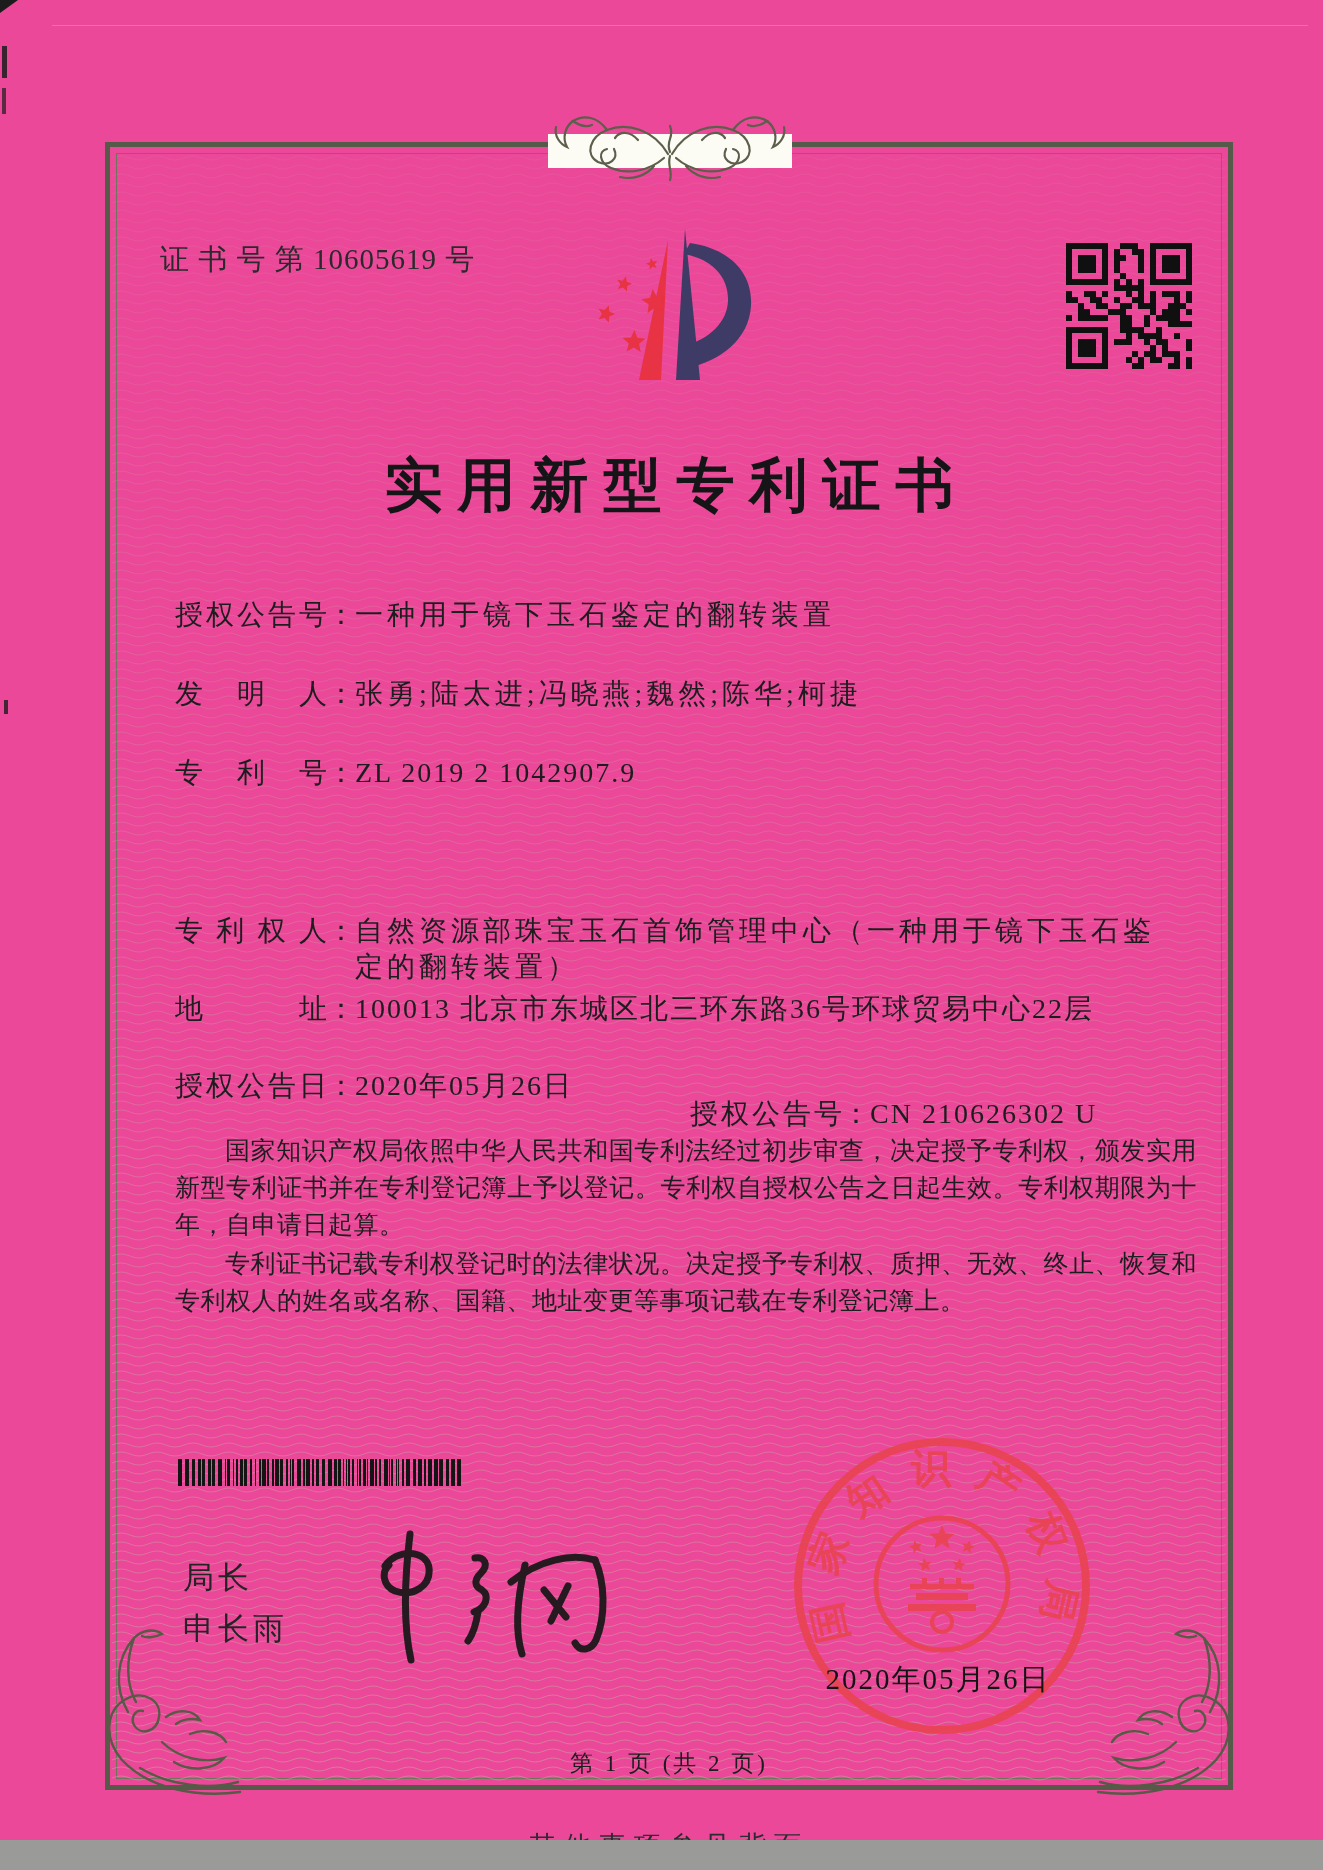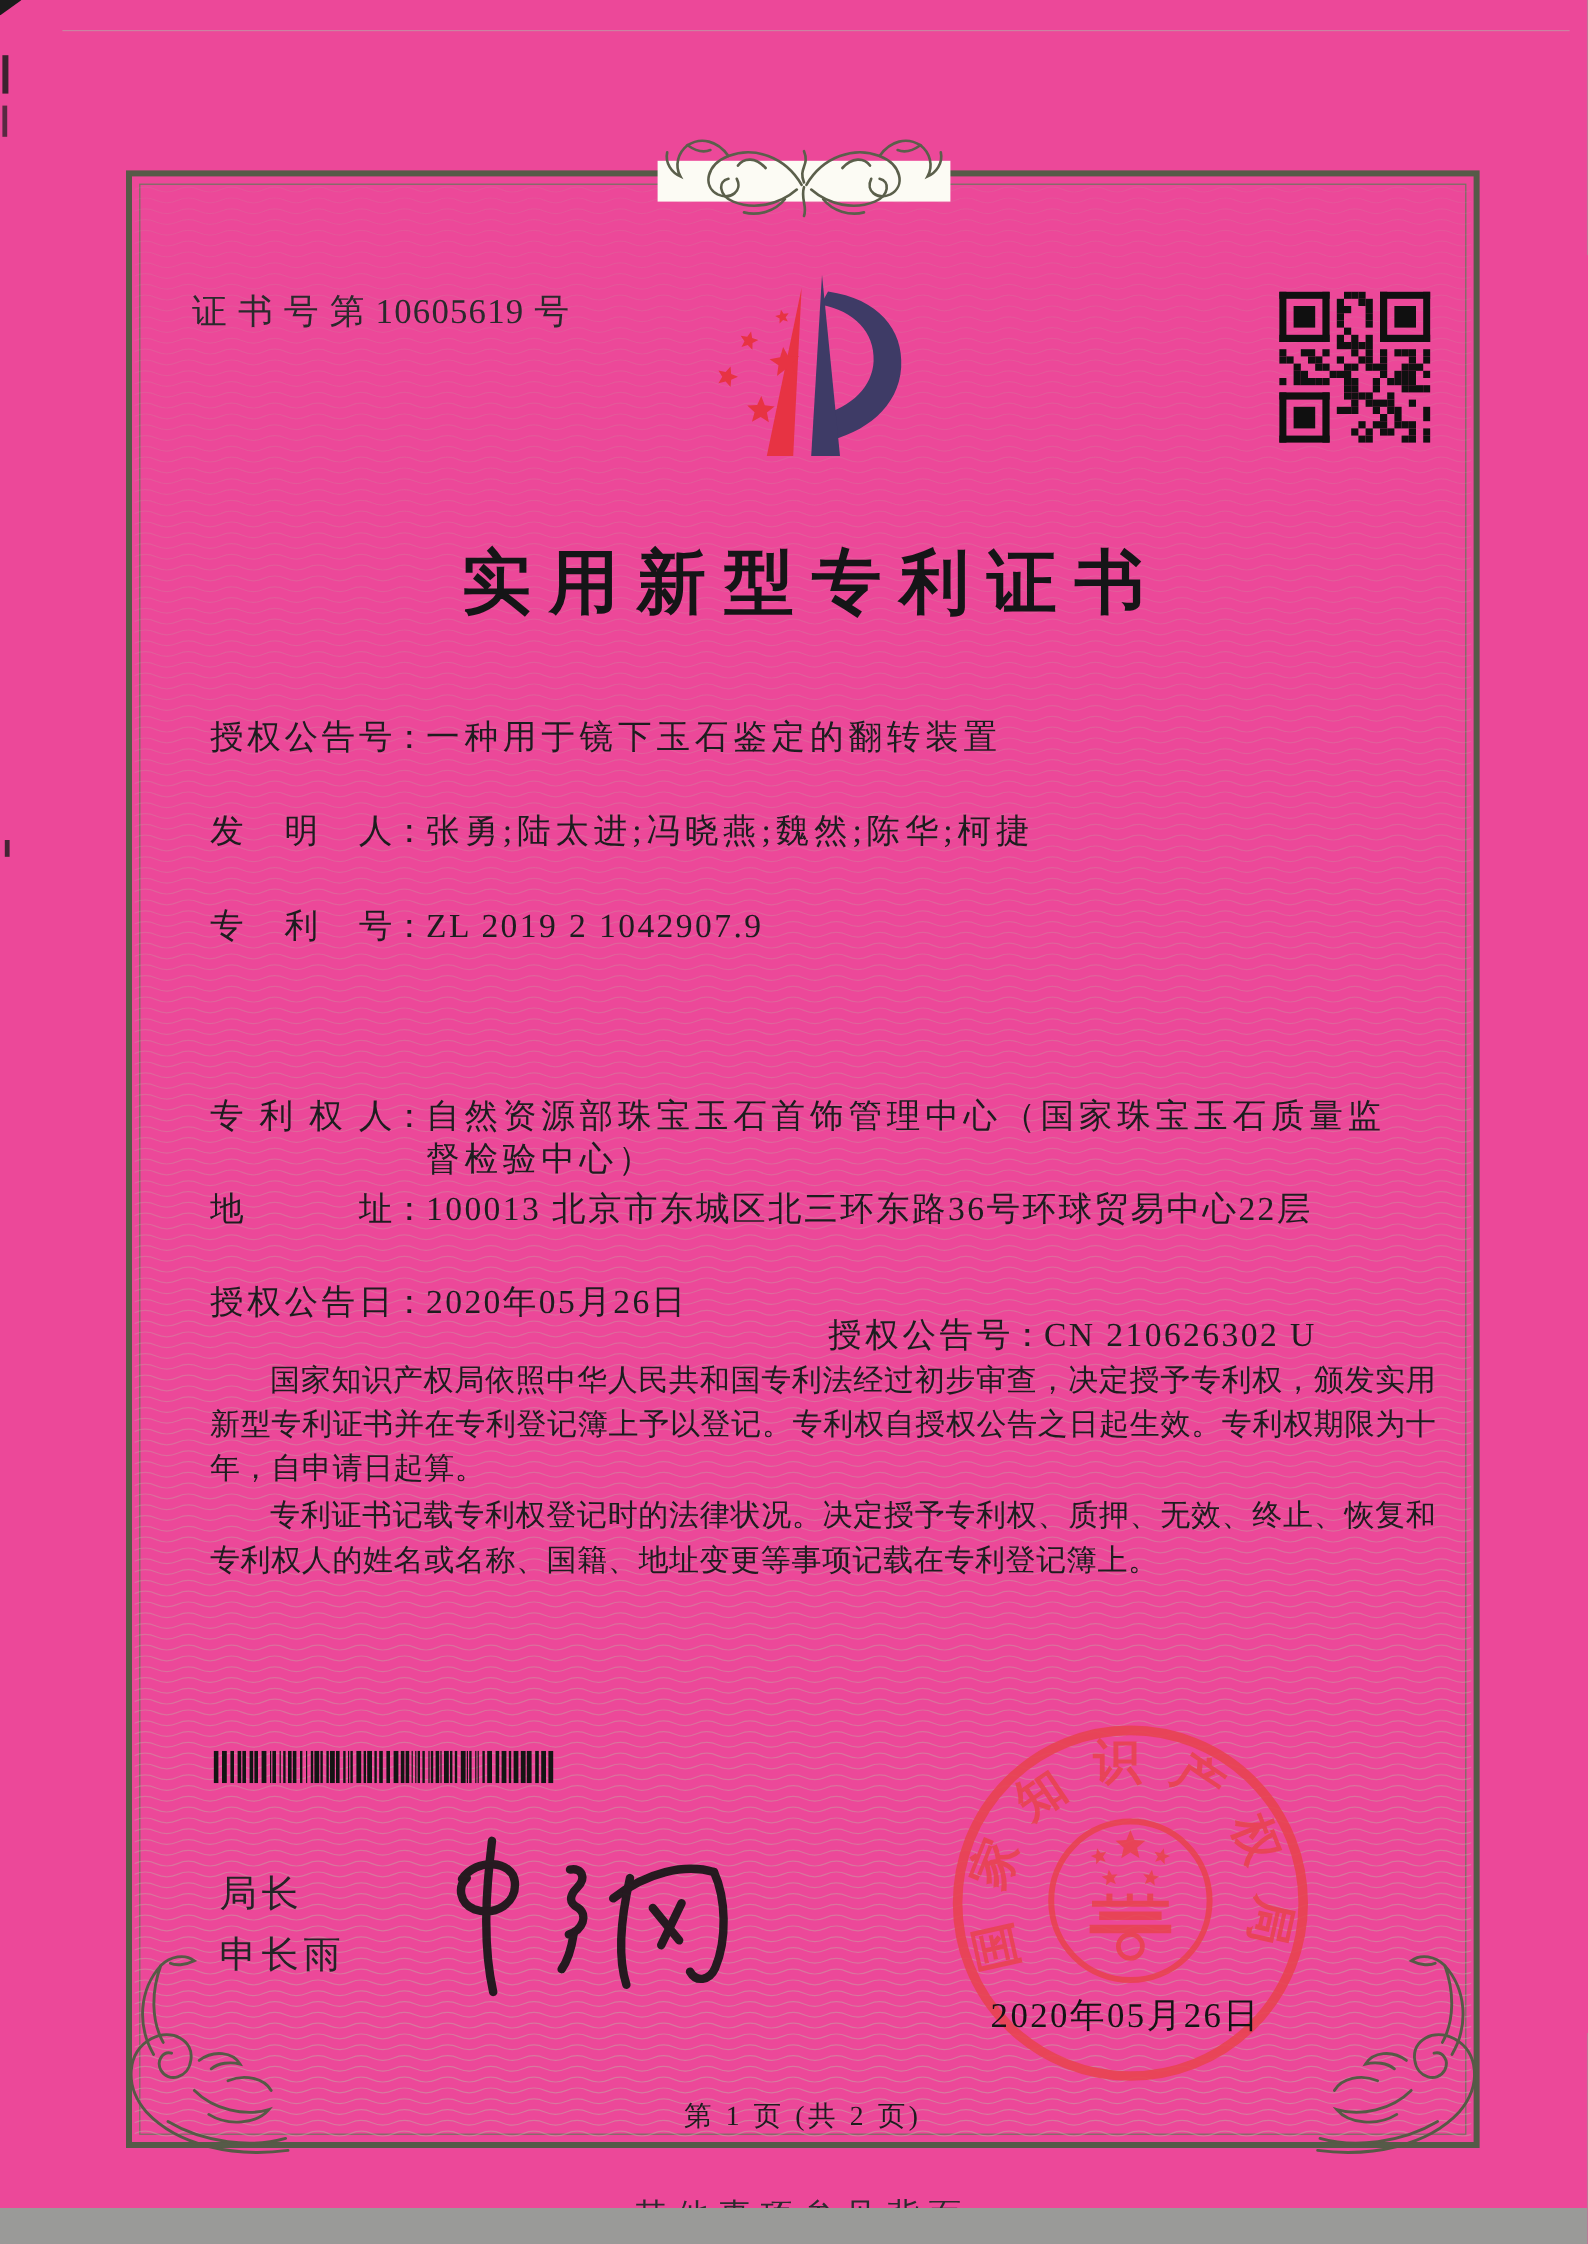--- a/index.html
+++ b/index.html
@@ -434,21 +434,21 @@
   <div class="abs fieldrow" style="top:597px;">
     <span class="flabel">授权公告号</span><span class="fcolon">：</span><span class="fvalue">一种用于镜下玉石鉴定的翻转装置</span>
   </div>
   <div class="abs fieldrow" style="top:676px;">
     <span class="flabel">发明人</span><span class="fcolon">：</span><span class="fvalue">张勇;陆太进;冯晓燕;魏然;陈华;柯捷</span>
   </div>
   <div class="abs fieldrow" style="top:755px;">
     <span class="flabel">专利号</span><span class="fcolon">：</span><span class="fvalue num">ZL 2019 2 1042907.9</span>
   </div>
   <div class="abs fieldrow" style="top:913px;">
-    <span class="flabel">专利权人</span><span class="fcolon">：</span><span class="fvalue">自然资源部珠宝玉石首饰管理中心（国家珠宝玉石质量监督检验中心）</span>
+    <span class="flabel">专利权人</span><span class="fcolon">：</span><span class="fvalue">自然资源部珠宝玉石首饰管理中心（一种用于镜下玉石鉴定的翻转装置）</span>
   </div>
   <div class="abs fieldrow" style="top:991px;">
     <span class="flabel">地址</span><span class="fcolon">：</span><span class="fvalue num">100013 北京市东城区北三环东路36号环球贸易中心22层</span>
   </div>
 
   <div class="abs fieldrow" style="top:1068px;width:515px;">
     <span class="grantlabel">授权公告日</span><span class="fcolon">：</span><span style="letter-spacing:2px;">2020年05月26日</span>
   </div>
   <div class="abs fieldrow" style="left:690px;top:1068px;width:500px;margin-top:28px;">
     <span class="grantlabel">授权公告号</span><span class="fcolon">：</span><span style="letter-spacing:2px;">CN 210626302 U</span>

